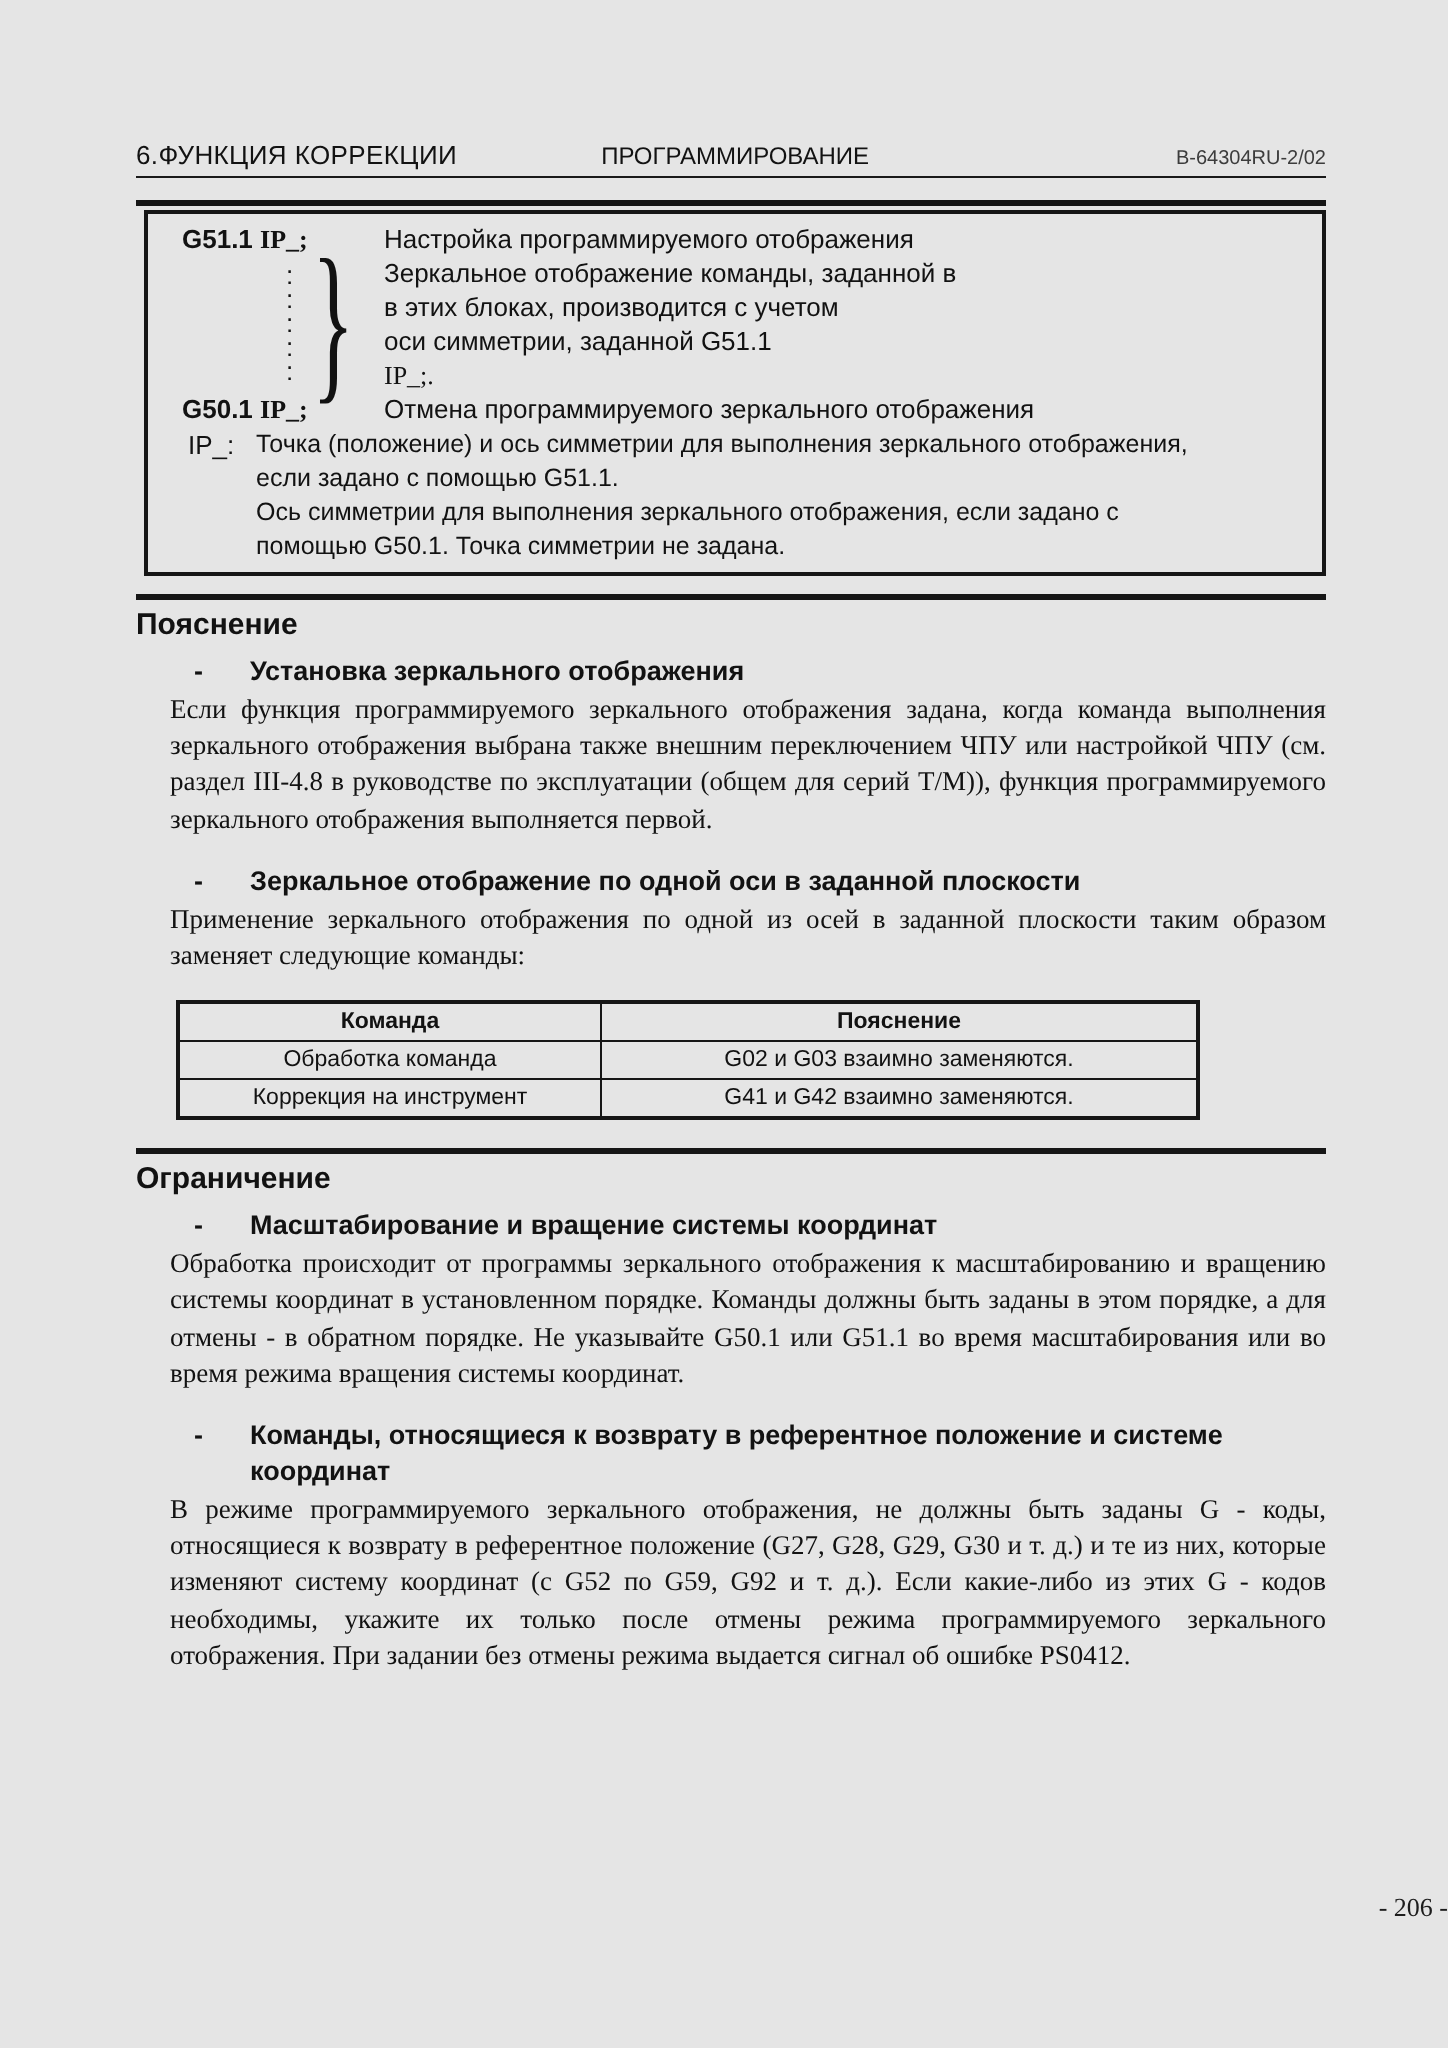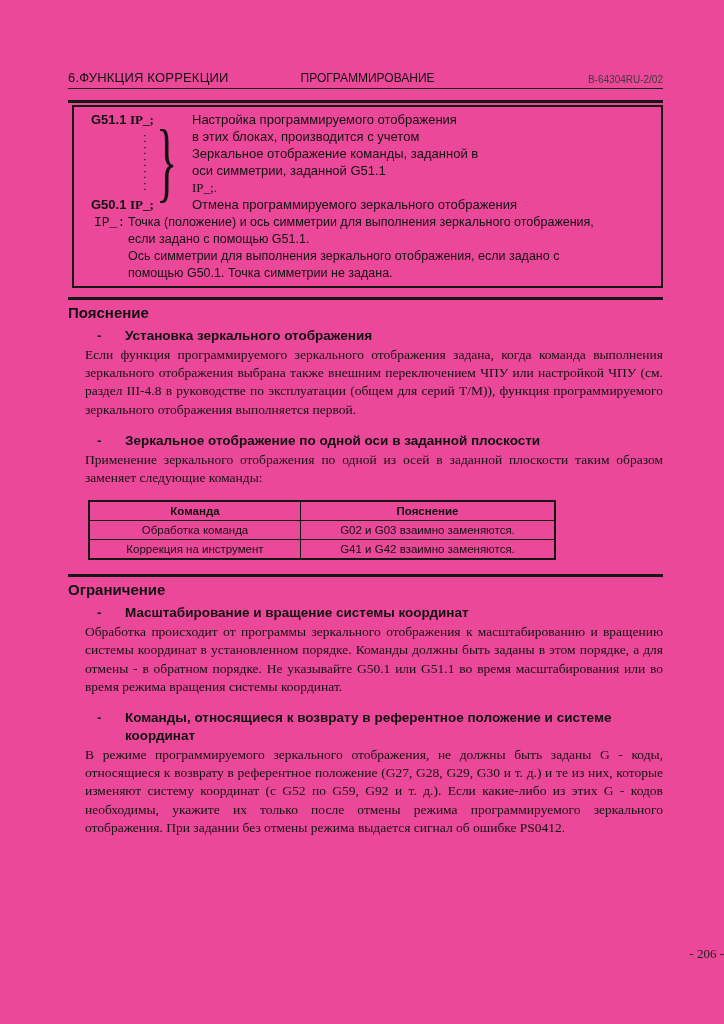--- a/index.html
+++ b/index.html
@@ -1,16 +1,16 @@
 <!DOCTYPE html>
 <html><head>
 <meta charset="utf-8">
 <style>
   html,body{margin:0;padding:0;background:#fff;}
-  .page{position:relative;width:724px;height:1024px;background:#ec4899;color:#121212;
+  .page{position:relative;width:724px;height:1024px;background:#e5e5e5;color:#121212;
         font-family:"Liberation Sans",sans-serif;overflow:hidden;}
   .content{position:absolute;left:68px;top:70px;width:595px;}
 
   
   .hdr{display:flex;align-items:flex-end;border-bottom:1px solid #1a1a1a;padding-bottom:3px;}
   .hdr-chapter{font-size:13px;letter-spacing:.2px;}
   .hdr-center{font-size:12px;margin-left:72px;}
   .hdr-docid{margin-left:auto;font-size:10px;color:#3c3c3c;}
 
   .rule{height:3px;background:#161616;margin-top:11px;}
@@ -27,32 +27,32 @@
   .brace-row{display:flex;}
   .bgroup{width:118px;box-sizing:border-box;display:flex;}
   .bcol{padding-left:69px;width:82px;box-sizing:border-box;display:flex;flex-direction:column;
         justify-content:center;line-height:12px;font-size:13px;}
   .brace-wrap{width:36px;height:68px;overflow:visible;}
   .brace{display:block;font-family:"Liberation Serif",serif;font-size:88px;line-height:68px;
          transform:scaleX(.5);transform-origin:0 50%;font-weight:400;}
   .blines{line-height:17px;}
   .ip-row{display:flex;margin-top:1px;}
   .ip-label{width:54px;padding-left:20px;box-sizing:border-box;
-            font-family:Liberation Mono, monospace;font-size:13px;}
+            font-family:Liberation Sans, sans-serif;font-size:13px;}
   .ip-lines{line-height:17px;font-size:12.5px;flex:1;}
 
   
   .subhead{display:flex;font-weight:bold;font-size:13.5px;margin-top:13px;line-height:18px;}
   .subhead .dash{padding-left:29px;width:57px;box-sizing:border-box;}
   .subhead .sh-text{max-width:538px;}
   .para{font-family:"Liberation Serif",serif;font-size:13.5px;line-height:18.2px;
         text-align:justify;margin:1px 0 0 17px;width:578px;}
 
   
-  table.cmd{margin:13px 0 0 20px;width:468px;border-collapse:collapse;
+  table.cmd{margin:13px 0 0 20px;width:512px;border-collapse:collapse;
             border:2px solid #161616;font-size:11.5px;line-height:16px;text-align:center;
             font-family:"Liberation Sans",sans-serif;}
   table.cmd th,table.cmd td{border:1px solid #161616;padding:1px 4px;}
   table.cmd th{font-weight:bold;}
   table.cmd .c1{width:202px;}
 
   .footer{position:absolute;left:0;top:946px;width:724px;text-align:right;
           font-family:"Liberation Serif",serif;font-size:13px;color:#1d1d1d;}
 </style>
 </head>
@@ -82,22 +82,22 @@
             <span>:</span>
             <span>:</span>
             <span>:</span>
             <span>:</span>
           </div>
           <div class="brace-wrap">
             <span class="brace">}</span>
           </div>
         </div>
         <div class="blines">
+          <div>Зеркальное отображение команды, заданной в</div>
           <div>в этих блоках, производится с учетом</div>
-          <div>Зеркальное отображение команды, заданной в</div>
           <div>оси симметрии, заданной G51.1</div>
           <div class="ip">IP_;.</div>
         </div>
       </div>
 
       <div class="fmt-row">
         <div class="fmt-code"><span>G50.1</span> <span class="ip">IP_;</span></div>
         <div class="fmt-desc">Отмена программируемого зеркального отображения</div>
       </div>
 

